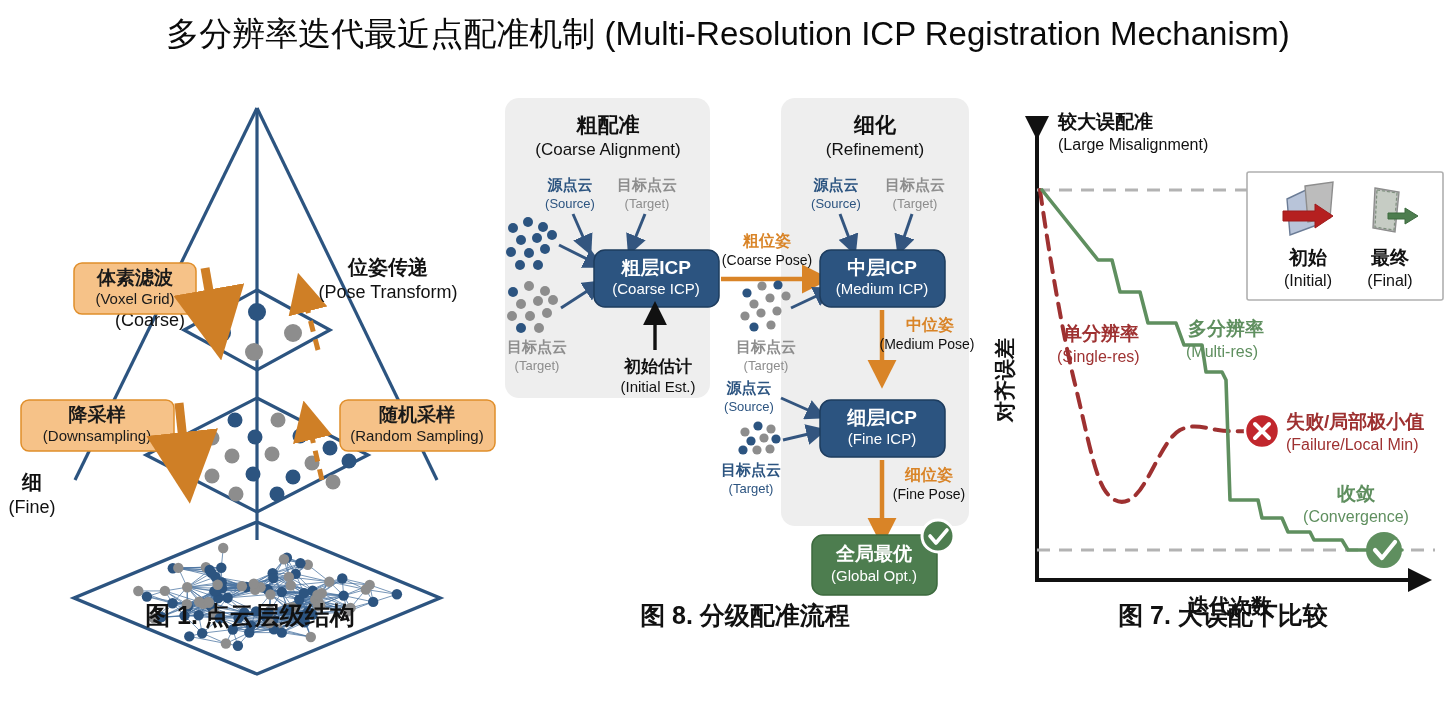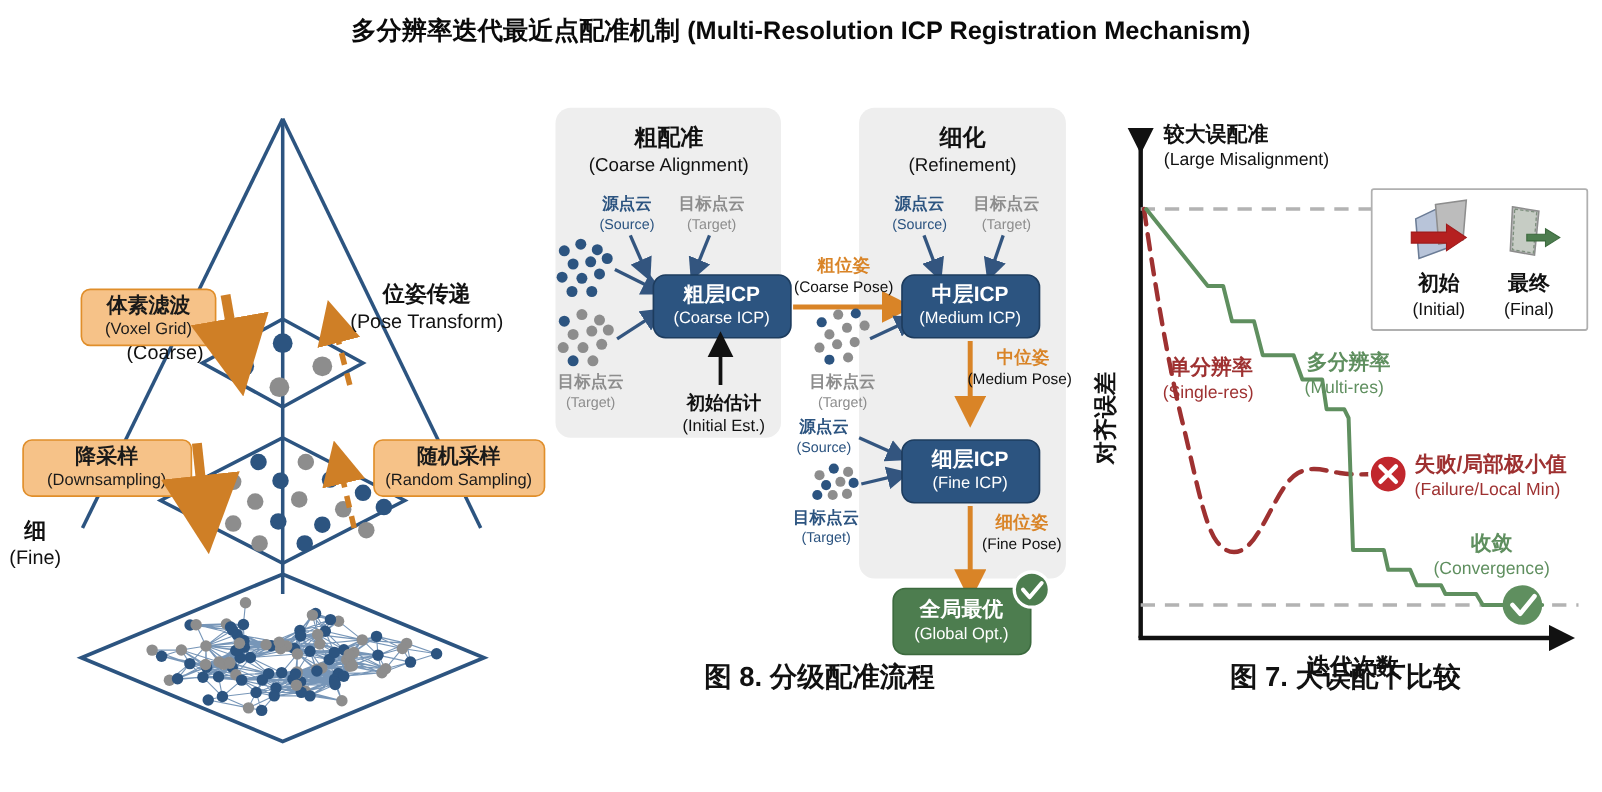--- a/index.html
+++ b/index.html
@@ -6,21 +6,21 @@
   body{
     width:1456px;height:720px;background:#ffffff;
     font-family:"Liberation Sans","DejaVu Sans",sans-serif;
     color:#111;overflow:hidden;position:relative;
   }
   .page{position:relative;width:1456px;height:720px;}
 
   
   .title{
     position:absolute;left:0;top:12px;width:1456px;text-align:center;
-    font-size:23px;font-weight:bold;letter-spacing:0px;color:#0a0a0a;
+    font-size:33px;font-weight:normal;letter-spacing:0px;color:#0a0a0a;
     white-space:nowrap;
   }
 
   
   .panel{position:absolute;}
   #panel-pyramid{left:0;top:80px;width:500px;height:560px;}
   #panel-flow{left:495px;top:80px;width:500px;height:560px;}
   #panel-chart{left:990px;top:80px;width:466px;height:560px;}
 
   .caption{
@@ -274,20 +274,21 @@
       </g>
       <g>
         <line x1="322" y1="400" x2="308" y2="340" stroke="#cf7f26" stroke-width="5" stroke-dasharray="11 8" marker-end="url(#orangeArrow)"></line>
       </g>
 
       <g>
         <text class="cn lbl-cn" x="388" y="194" text-anchor="middle">位姿传递</text>
         <text class="en lbl-en" x="388" y="218" text-anchor="middle">(Pose Transform)</text>
       </g>
     </svg>
+    <div class="caption">图 1. 点云层级结构</div>
   </div>
 
   <div class="panel" id="panel-flow">
     <svg width="500" height="540" viewBox="0 0 500 540">
       <defs>
         <marker id="navyArrow" markerWidth="7" markerHeight="7" refX="3.5" refY="3.5" orient="auto">
           <path d="M0,0 L7,3.5 L0,7 z" fill="#33557f"></path>
         </marker>
         <marker id="orArrow2" markerWidth="6.5" markerHeight="6.5" refX="3.2" refY="3.25" orient="auto">
           <path d="M0,0 L6.5,3.25 L0,6.5 z" fill="#d98427"></path>

